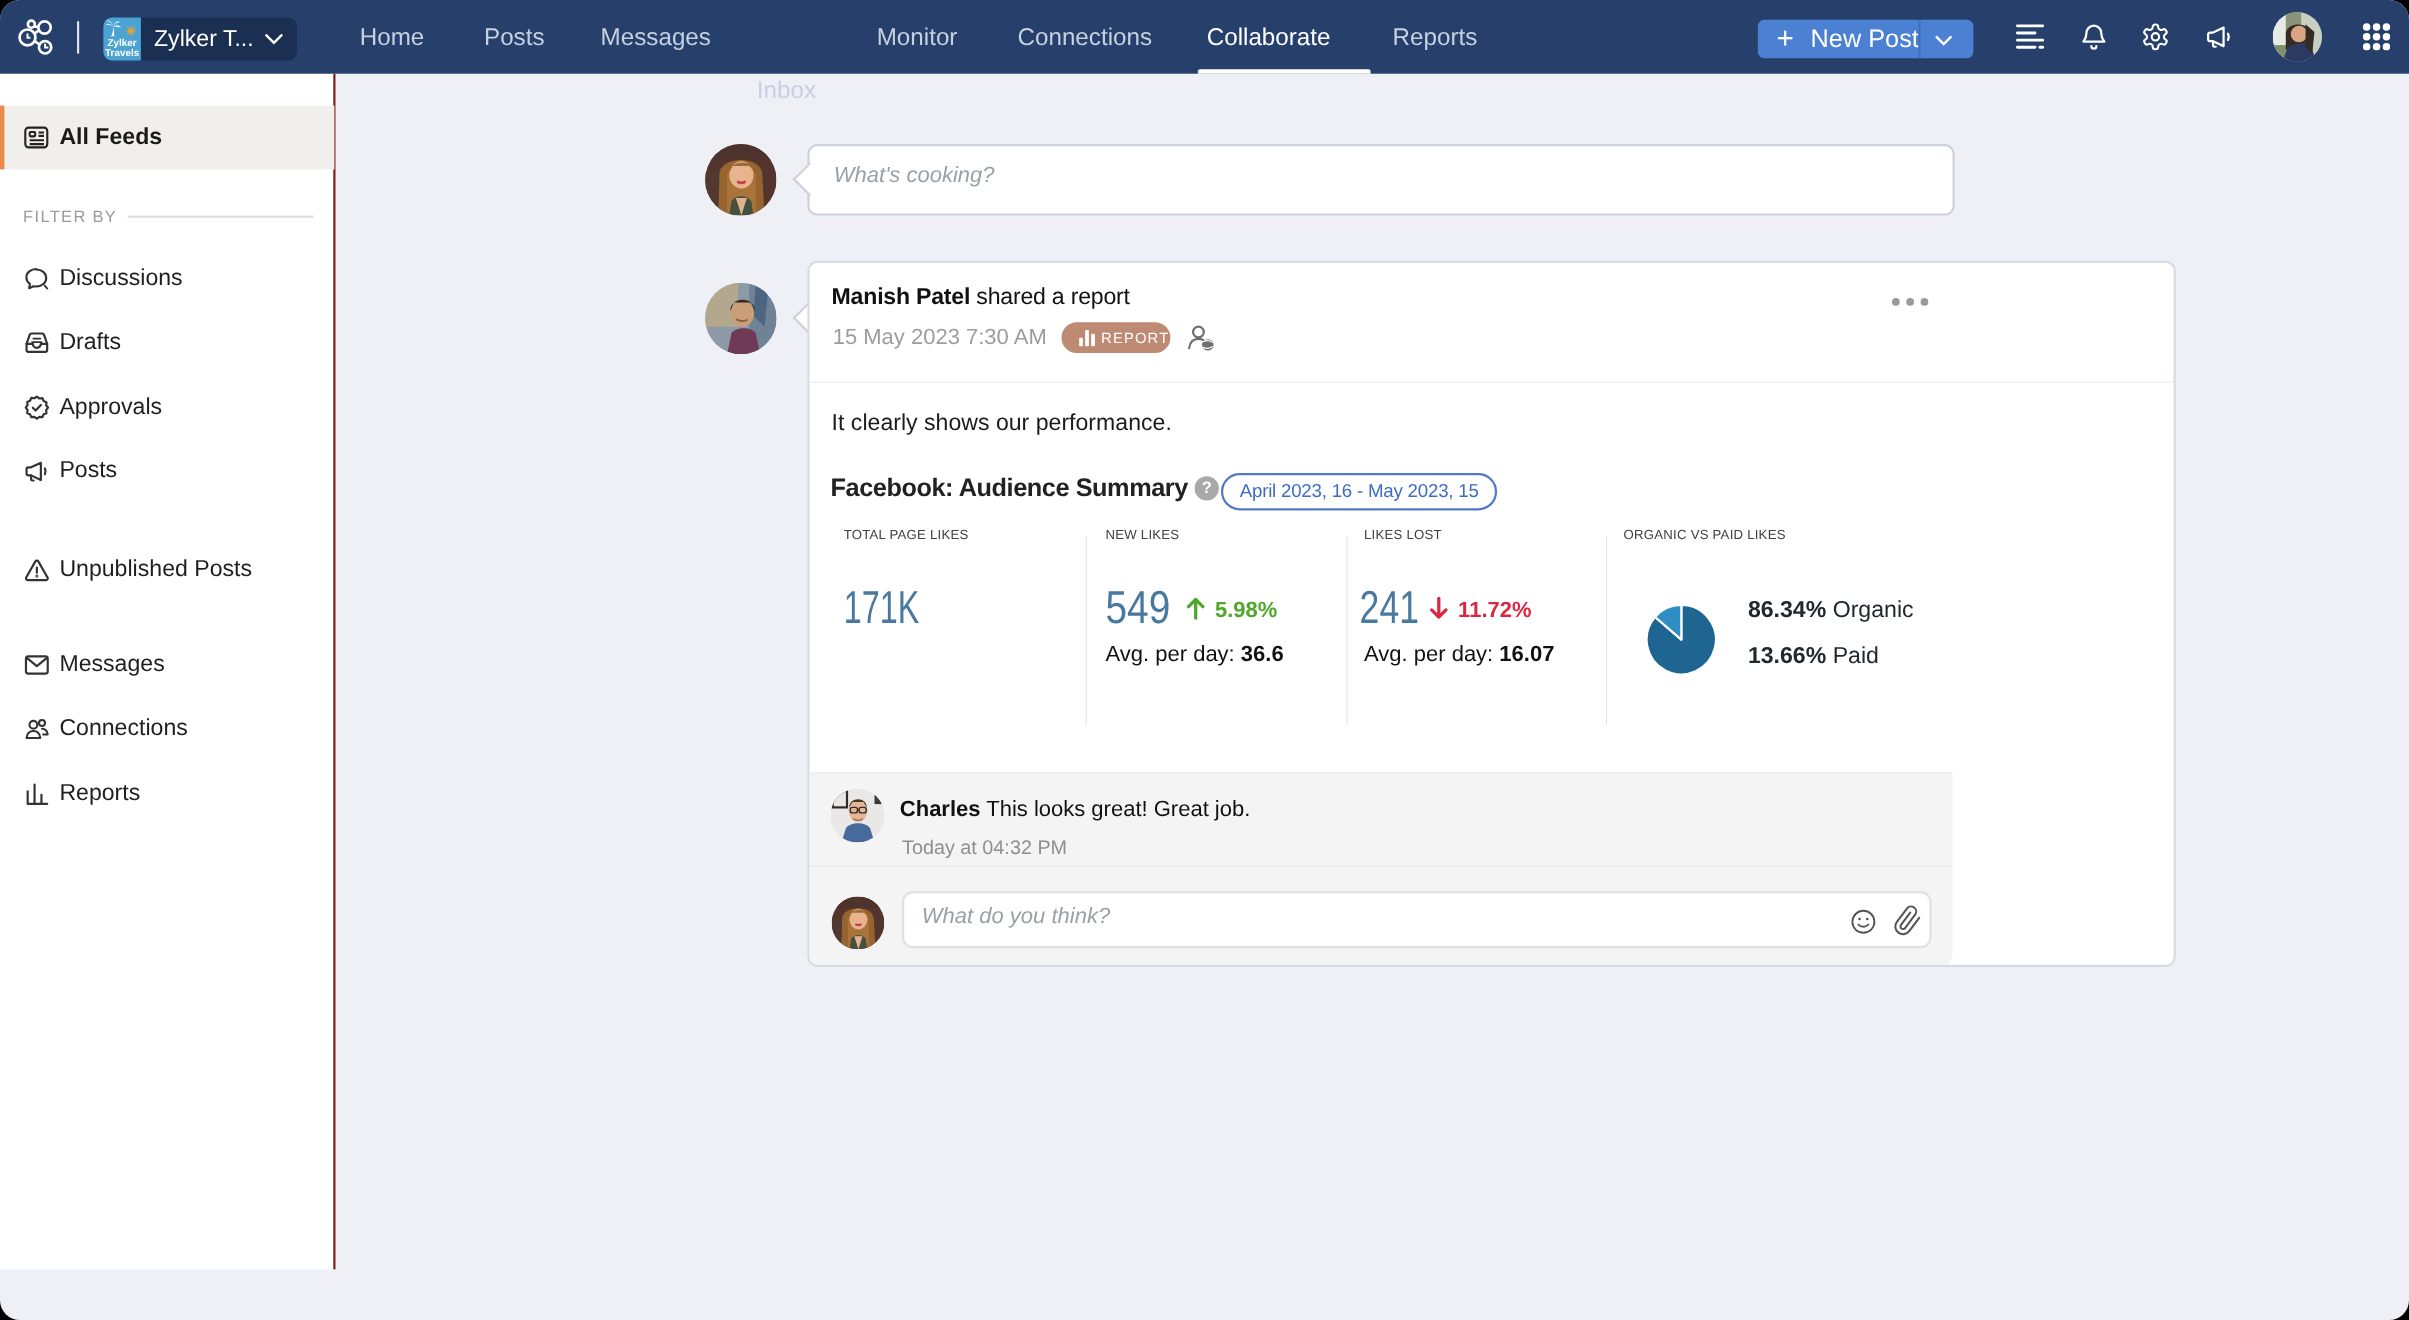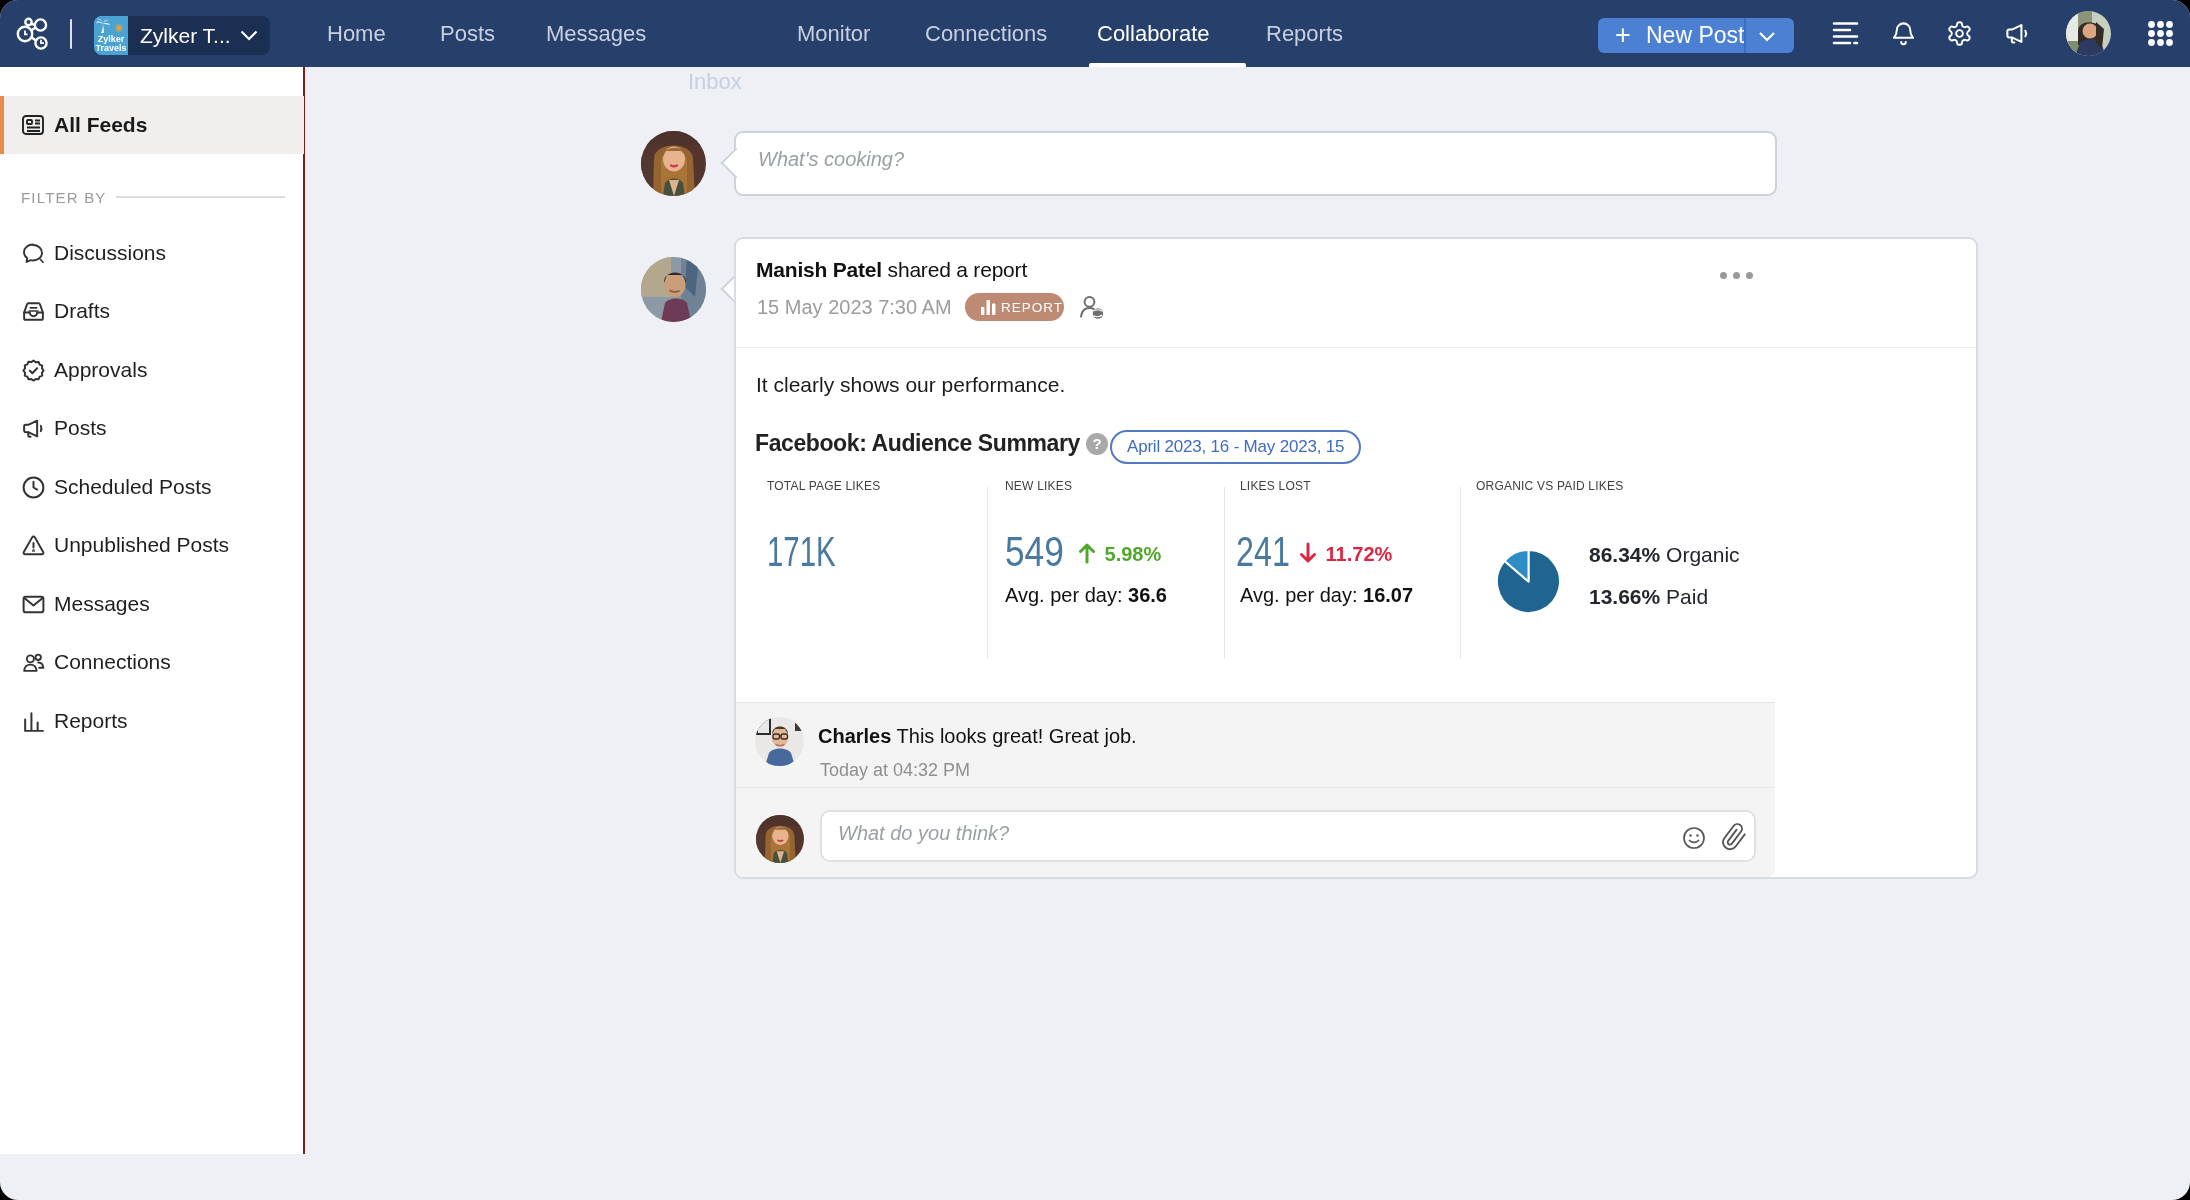--- a/index.html
+++ b/index.html
@@ -107,28 +107,21 @@
       <div class="txt">Approvals</div>
     </div>
     <div class="sideitem" style="top:332px;">
       <svg width="25" height="25" viewBox="0 0 24 24" fill="none" stroke="#333" stroke-width="1.9" stroke-linecap="round" stroke-linejoin="round">
         <path d="M3 10v4a1.5 1.5 0 0 0 1.5 1.5H7l8.5 4V4.5L7 8.5H4.5A1.5 1.5 0 0 0 3 10z"></path>
         <path d="M7 15.8V19a1 1 0 0 0 1 1h1.2"></path>
         <path d="M19 9.5c.8 1.5.8 3.5 0 5"></path>
       </svg>
       <div class="txt">Posts</div>
     </div>
-    <div class="sideitem" style="top:391px;">
-      <svg width="25" height="25" viewBox="0 0 24 24" fill="none" stroke="#333" stroke-width="1.9" stroke-linecap="round" stroke-linejoin="round">
-        <circle cx="12" cy="12" r="9.5"></circle>
-        <path d="M12 6.5V12l3.5 2"></path>
-      </svg>
-      <div class="txt">Scheduled Posts</div>
-    </div>
-    <div class="sideitem" style="top:449px;padding-left:34px;">
+    <div class="sideitem" style="top:422px;padding-left:34px;">
       <svg width="25" height="25" viewBox="0 0 24 24" fill="none" stroke="#333" stroke-width="1.9" stroke-linecap="round" stroke-linejoin="round">
         <path d="M10.7 4.2a1.5 1.5 0 0 1 2.6 0l8 14a1.5 1.5 0 0 1-1.3 2.3H4a1.5 1.5 0 0 1-1.3-2.3z"></path>
         <path d="M12 9.5v4.5"></path>
           <circle cx="12" cy="17" r="0.4" fill="#333"></circle>
       </svg>
       <div class="txt">Unpublished Posts</div>
     </div>
     <div class="sideitem" style="top:508px;">
       <svg width="25" height="25" viewBox="0 0 24 24" fill="none" stroke="#333" stroke-width="1.9" stroke-linecap="round" stroke-linejoin="round">
         <rect x="2.5" y="4.5" width="19" height="15" rx="2"></rect>

